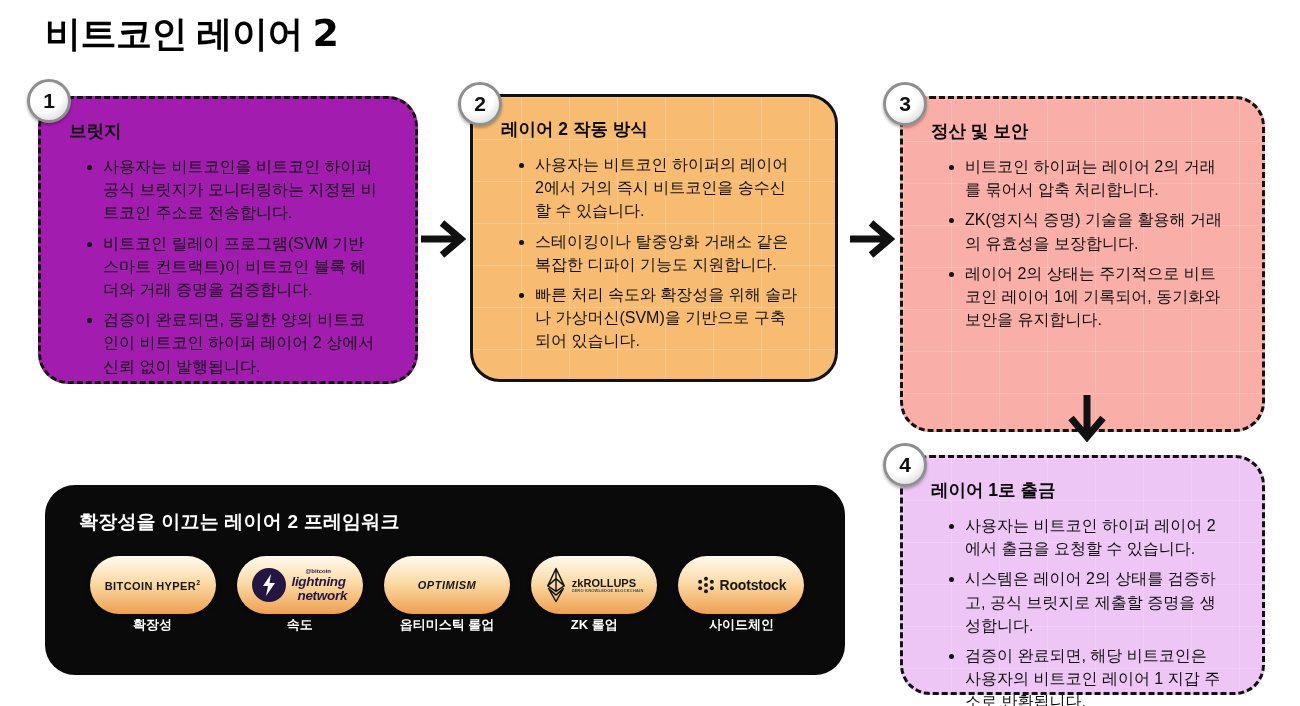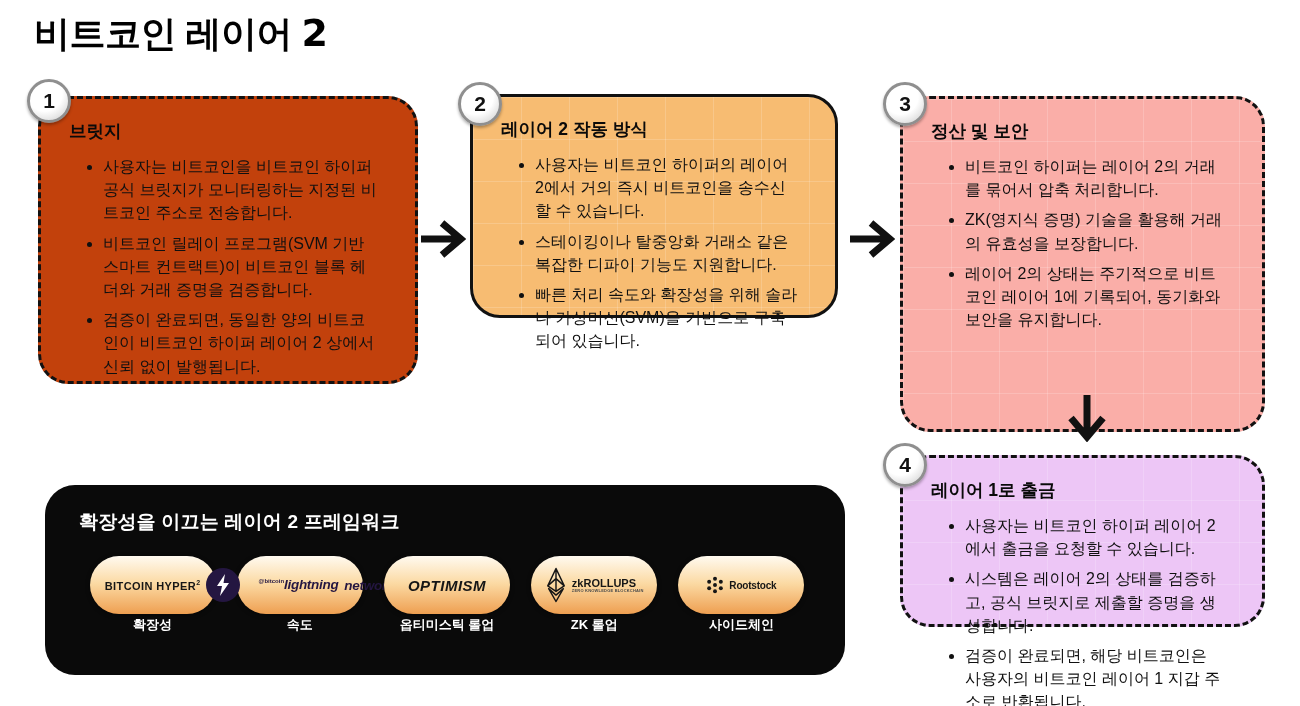--- a/index.html
+++ b/index.html
@@ -1,21 +1,21 @@
 <!DOCTYPE html>
 <html><head>
 <meta charset="utf-8">
 <style>
   html,body{margin:0;padding:0;}
   body{
     width:1300px;height:706px;position:relative;overflow:hidden;
     background:#ffffff;font-family:"Liberation Sans",sans-serif;color:#111;
   }
   .page-title{
-    position:absolute;left:34px;top:10px;font-size:36px;font-weight:700;
+    position:absolute;left:45px;top:10px;font-size:36px;font-weight:700;
     letter-spacing:-0.5px;color:#000;
   }
   .page-title .big-num{font-weight:900;font-size:38px;font-family:"DejaVu Sans",sans-serif;}
 
   .step{
     position:absolute;border:3px dashed #111;border-radius:30px;box-sizing:border-box;
     padding:20px 24px 16px 26px;background-color:#fff;
   }
   .step.solid{border-style:solid;}
   .step.patterned{
@@ -48,70 +48,70 @@
   .pill{
     width:126px;height:58px;border-radius:29px;
     background:linear-gradient(180deg,#fffaf0 0%,#fbd9a2 48%,#ee9f51 100%);
     display:flex;align-items:center;justify-content:center;gap:5px;
     box-shadow:0 1px 4px rgba(0,0,0,.5);box-sizing:border-box;padding:0 8px;
   }
   .pill-label{margin-top:2px;font-size:13px;font-weight:700;color:#ffffff;text-align:center;}
 
   .logo-bh{font-size:11px;font-weight:800;letter-spacing:0.4px;color:#161616;white-space:nowrap;}
   .logo-bh sup{font-size:7px;}
-  .logo-opt{font-size:15px;font-weight:900;font-style:italic;letter-spacing:0.5px;color:#161616;}
+  .logo-opt{font-size:11px;font-weight:900;font-style:italic;letter-spacing:0.5px;color:#161616;}
   .ln-circle{
     width:34px;height:34px;border-radius:50%;background:#241641;flex:0 0 auto;
     display:flex;align-items:center;justify-content:center;
   }
-  .ln-text{display:flex;flex-direction:row;line-height:1;color:#241641;}
+  .ln-text{display:flex;flex-direction:column;line-height:1;color:#241641;}
   .ln-handle{font-size:6px;font-weight:700;margin-bottom:1px;margin-left:14px;}
   .ln-word{font-size:13.5px;font-weight:800;font-style:italic;letter-spacing:-0.3px;}
   .ln-word.second{margin-left:6px;margin-top:1px;text-align:center;}
   .zk-text{display:flex;flex-direction:column;line-height:1.1;color:#161616;}
   .zk-main{font-size:11px;font-weight:800;}
   .zk-sub{font-size:4px;font-weight:700;color:#4a4a4a;letter-spacing:0.2px;}
-  .logo-rs{font-size:10px;font-weight:800;color:#161616;letter-spacing:-0.2px;}
+  .logo-rs{font-size:14px;font-weight:800;color:#161616;letter-spacing:-0.2px;}
 </style>
 </head>
 <body>
 
 <div class="page-title">
   <span>비트코인 레이어</span>
   <span class="big-num">2</span>
 </div>
 
-<div class="step" style="left: 38px; top: 96px; width: 380px; height: 288px; background-color: #c2410c;">
+<div class="step" style="left: 38px; top: 96px; width: 380px; height: 288px; background-color: #a21caf;">
   <h2>브릿지</h2>
   <ul>
       <li>사용자는 비트코인을 비트코인 하이퍼 공식 브릿지가 모니터링하는 지정된 비트코인 주소로 전송합니다.</li>
       <li>비트코인 릴레이 프로그램(SVM 기반 스마트 컨트랙트)이 비트코인 블록 헤더와 거래 증명을 검증합니다.</li>
       <li>검증이 완료되면, 동일한 양의 비트코인이 비트코인 하이퍼 레이어 2 상에서 신뢰 없이 발행됩니다.</li>
     </ul>
 </div>
 
-<div class="step solid patterned" style="left: 470px; top: 94px; width: 368px; height: 224px; background-color: rgb(247, 188, 114);">
+<div class="step solid patterned" style="left: 470px; top: 94px; width: 368px; height: 288px; background-color: rgb(247, 188, 114);">
   <h2>레이어 2 작동 방식</h2>
   <ul>
       <li>사용자는 비트코인 하이퍼의 레이어 2에서 거의 즉시 비트코인을 송수신할 수 있습니다.</li>
       <li>스테이킹이나 탈중앙화 거래소 같은 복잡한 디파이 기능도 지원합니다.</li>
       <li>빠른 처리 속도와 확장성을 위해 솔라나 가상머신(SVM)을 기반으로 구축되어 있습니다.</li>
     </ul>
 </div>
 
 <div class="step patterned" style="left: 900px; top: 96px; width: 365px; height: 336px; background-color: rgb(250, 174, 168);">
   <h2>정산 및 보안</h2>
   <ul>
       <li>비트코인 하이퍼는 레이어 2의 거래를 묶어서 압축 처리합니다.</li>
       <li>ZK(영지식 증명) 기술을 활용해 거래의 유효성을 보장합니다.</li>
       <li>레이어 2의 상태는 주기적으로 비트코인 레이어 1에 기록되어, 동기화와 보안을 유지합니다.</li>
     </ul>
 </div>
 
-<div class="step patterned" style="left: 900px; top: 455px; width: 365px; height: 172px; background-color: rgb(237, 198, 246);">
+<div class="step patterned" style="left: 900px; top: 455px; width: 365px; height: 240px; background-color: rgb(237, 198, 246);">
   <h2>레이어 1로 출금</h2>
   <ul>
       <li>사용자는 비트코인 하이퍼 레이어 2에서 출금을 요청할 수 있습니다.</li>
       <li>시스템은 레이어 2의 상태를 검증하고, 공식 브릿지로 제출할 증명을 생성합니다.</li>
       <li>검증이 완료되면, 해당 비트코인은 사용자의 비트코인 레이어 1 지갑 주소로 반환됩니다.</li>
     </ul>
 </div>
 
 <div class="badge" style="left:27px;top:79px;">1</div>
 <div class="badge" style="left:458px;top:82px;">2</div>

